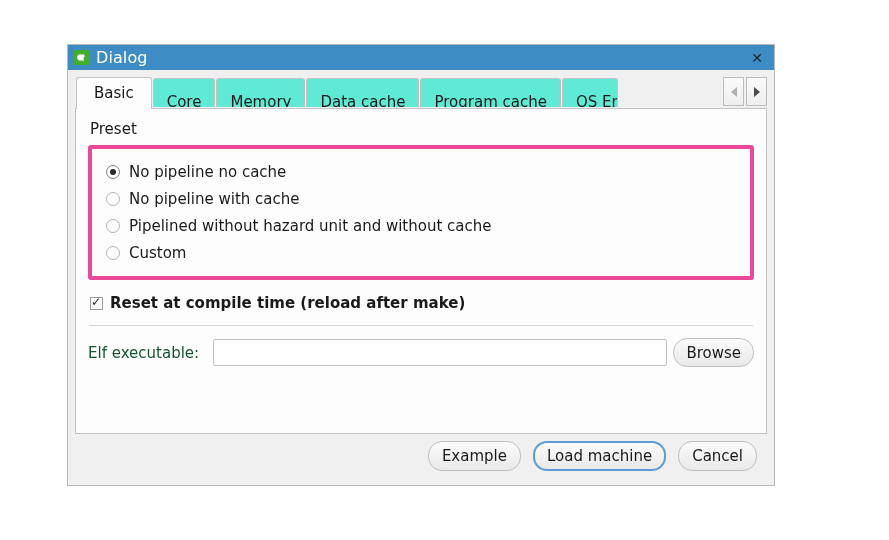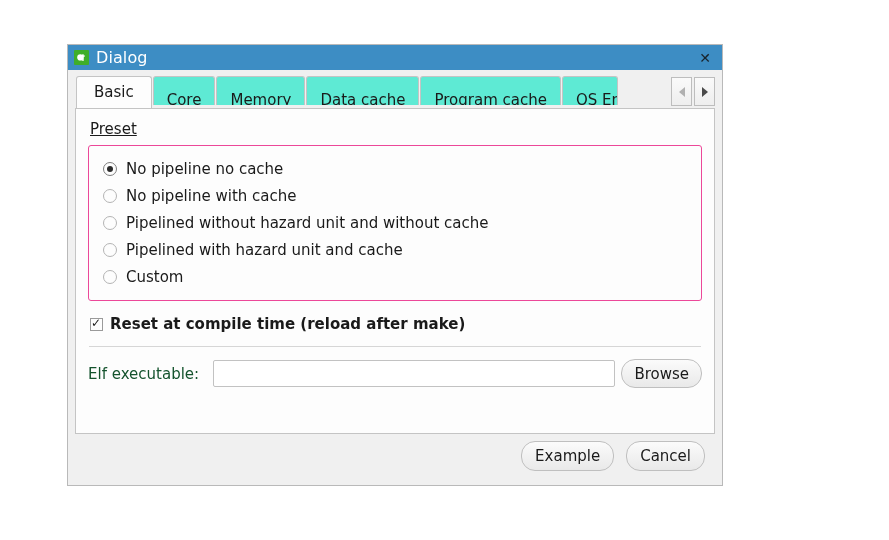--- a/index.html
+++ b/index.html
@@ -15,21 +15,21 @@
     font-size: 15px;
     color: #1a1a1a;
     -webkit-font-smoothing: antialiased;
   }
 
   
   .dialog {
     position: absolute;
     left: 67px;
     top: 44px;
-    width: 656px;
+    width: 708px;
     height: 442px;
     border: 1px solid #b9b9b9;
     background: #f0f0f0;
     box-sizing: border-box;
   }
 
   
   .titlebar {
     height: 25px;
     background: #3d8dc4;
@@ -92,21 +92,21 @@
 
   
   .tabwidget {
     flex: 1 1 auto;
     display: flex;
     flex-direction: column;
     min-height: 0;
   }
   .tabbar {
     display: flex;
-    align-items: flex-start;
+    align-items: center;
     height: 32px;
     position: relative;
     padding-left: 1px;
     box-sizing: border-box;
   }
   .tab {
     height: 29px;
     line-height: 29px;
     padding: 9px 13px;
     font-size: 15px;
@@ -173,26 +173,25 @@
     padding: 10px 12px 10px 12px;
     display: flex;
     flex-direction: column;
     min-height: 0;
   }
 
   .group-label {
     font-size: 15px;
     color: #1a1a1a;
     margin: 1px 0 7px 2px;
-    text-decoration: underline;
   }
 
   
   .groupbox {
-    border: 1px solid #ec4899;
+    border: 4px solid #ec4899;
     border-radius: 3px;
     background: #fdfdfd;
     padding: 9px 10px 10px 10px;
     box-sizing: border-box;
   }
   .radio-row {
     display: flex;
     align-items: center;
     height: 27px;
     cursor: pointer;
@@ -378,24 +377,20 @@
           <div class="radio-row">
             <span class="radio"></span>
             <span class="radio-label">No pipeline with cache</span>
           </div>
           <div class="radio-row">
             <span class="radio"></span>
             <span class="radio-label">Pipelined without hazard unit and without cache</span>
           </div>
           <div class="radio-row">
             <span class="radio"></span>
-            <span class="radio-label">Pipelined with hazard unit and cache</span>
-          </div>
-          <div class="radio-row">
-            <span class="radio"></span>
             <span class="radio-label">Custom</span>
           </div>
         </div>
 
         <div class="check-row">
           <span class="checkbox checked"></span>
           <span class="check-label">Reset at compile time (reload after make)</span>
         </div>
 
         <div class="separator"></div>
@@ -404,17 +399,18 @@
           <span class="elf-label">Elf executable:</span>
           <input class="elf-input" type="text" value="" placeholder="" style="">
           <button class="btn btn-browse">Browse</button>
         </div>
 
       </div>
     </div>
 
     <div class="buttonbar">
       <button class="btn">Example</button>
+      <button class="btn default">Load machine</button>
       <button class="btn">Cancel</button>
     </div>
 
   </div>
 </div>
 
 </body></html>

